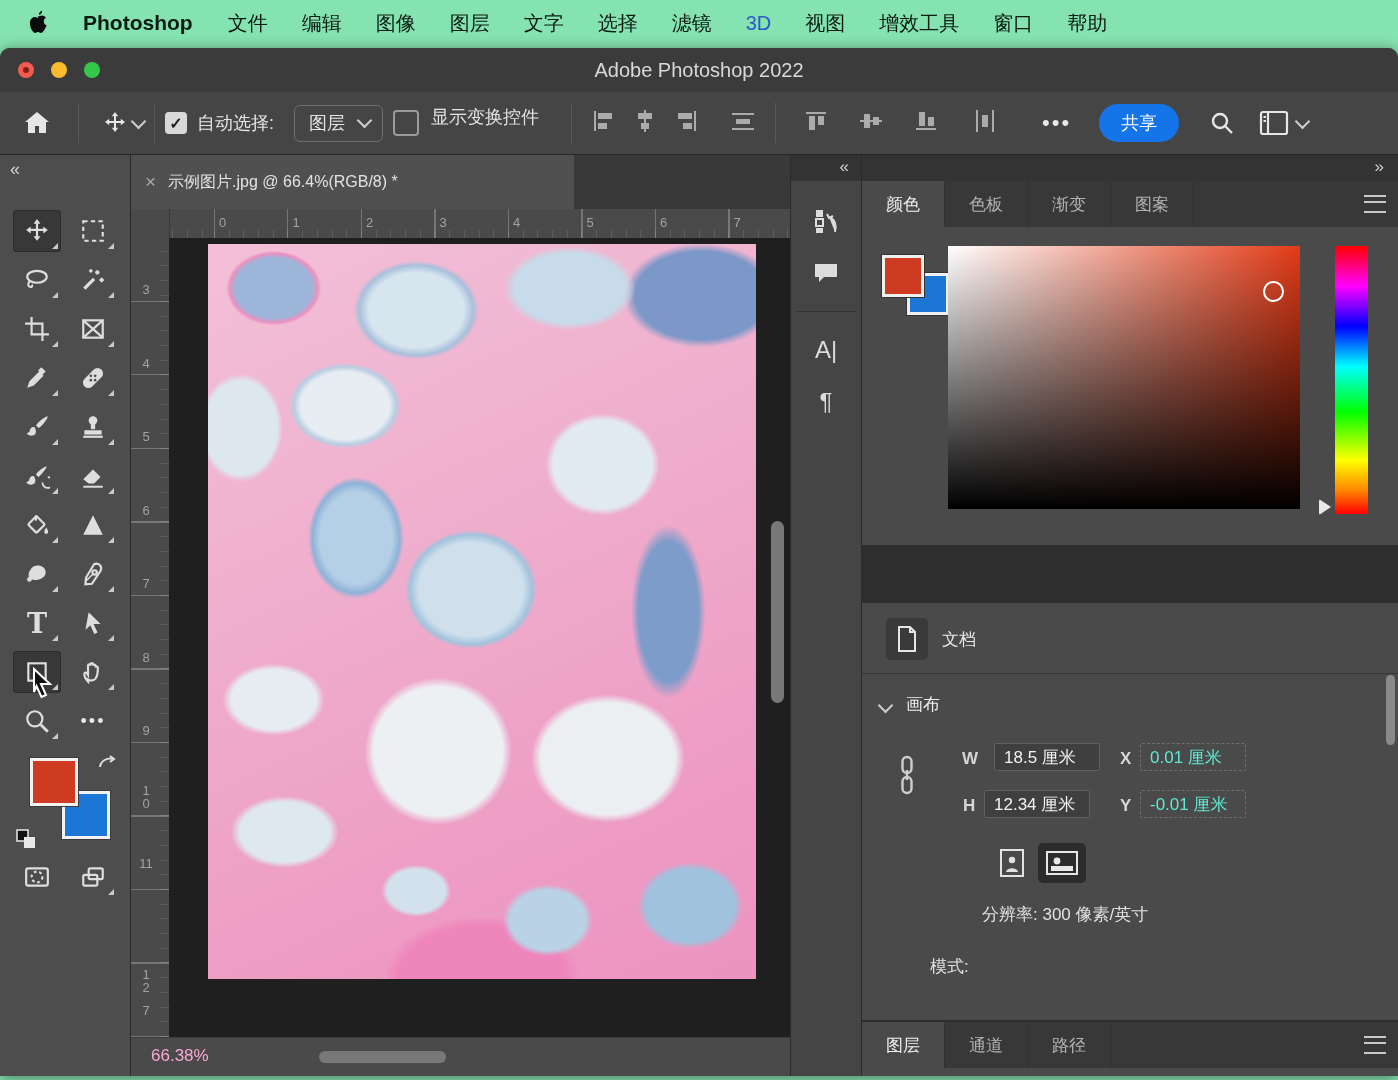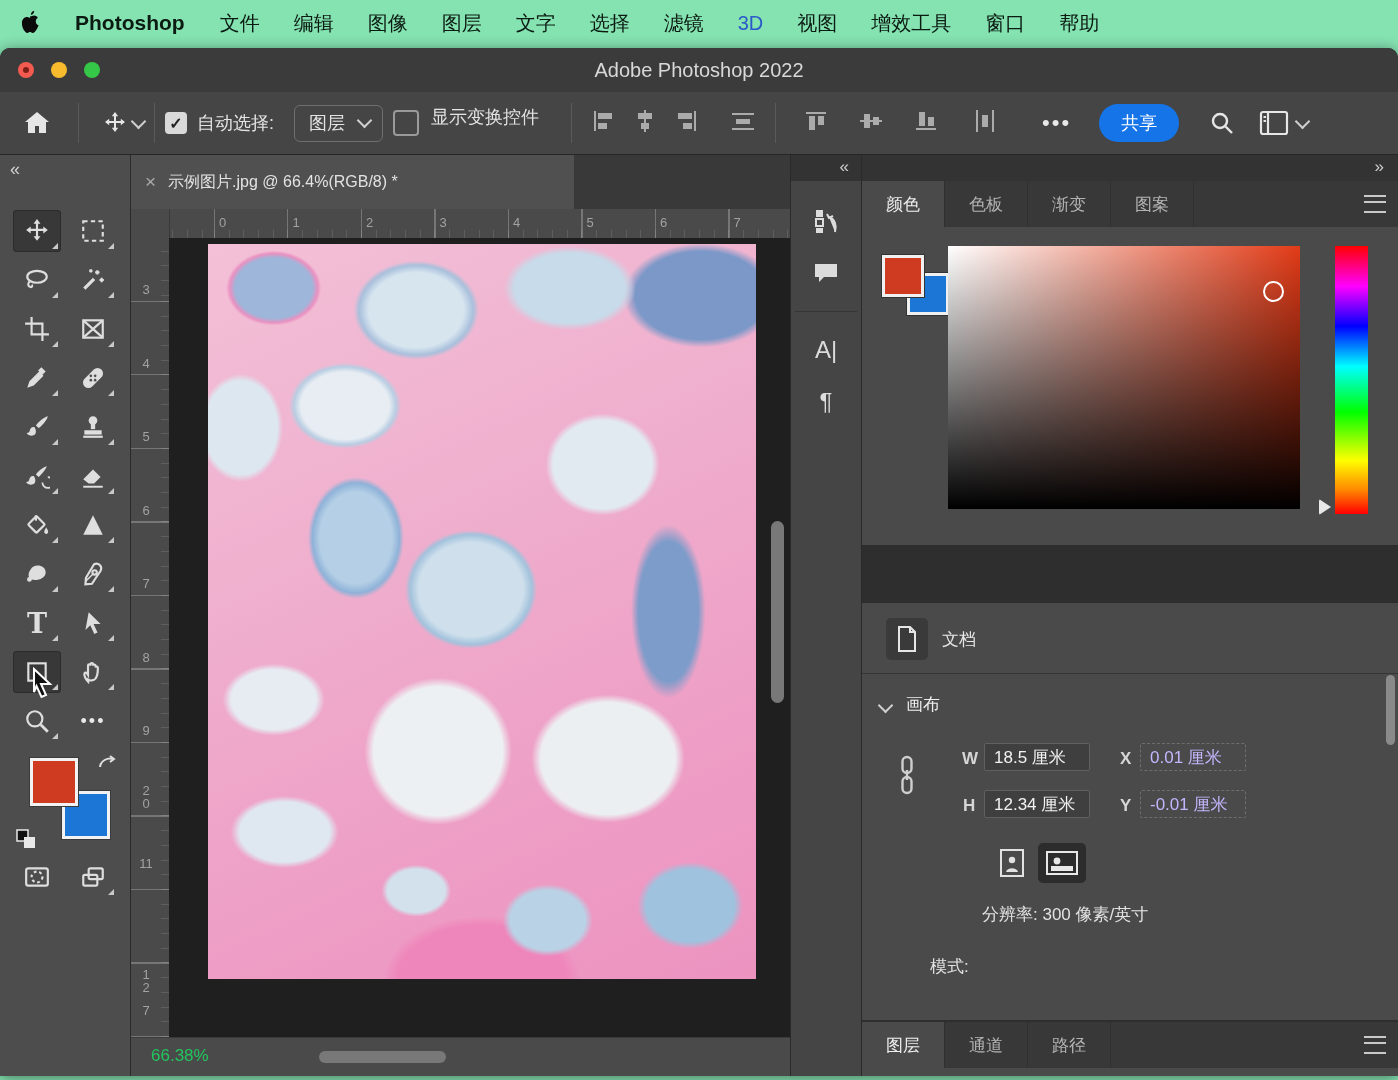--- a/index.html
+++ b/index.html
@@ -1,19 +1,19 @@
 <!DOCTYPE html>
 <html><head>
 <meta charset="utf-8">
 <style>
   html,body{margin:0;padding:0;background:#222;}
   .screen{position:relative;width:1398px;height:1080px;background:#85e2b1;overflow:hidden;
           font-family:"Liberation Sans",sans-serif;-webkit-font-smoothing:antialiased;}
   
-  .menubar{position:absolute;top:0;left:0;right:0;height:46px;display:flex;align-items:center;
+  .menubar{position:absolute;top:0;left:8px;right:0;height:46px;display:flex;align-items:center;
            padding-left:9px;color:#0b1b12;font-size:20px;}
   .menubar .apple{width:22px;height:26px;margin:0 16px 0 10px;}
   .menubar .apple svg{width:22px;height:26px;fill:#0b0b0b;}
   .menubar .app{font-weight:bold;font-size:21px;margin:0 18px;}
   .menubar .mitem{padding:0 17px;}
   
   .window{position:absolute;top:48px;left:0;width:1398px;height:1028px;background:#2f2f2f;
           border-radius:10px 10px 0 0;overflow:hidden;box-shadow:0 2px 14px rgba(0,0,0,.45);}
   .titlebar{position:absolute;top:0;left:0;right:0;height:44px;background:#3b3b3b;border-bottom:1px solid #2a2a2a;}
   .lights{position:absolute;left:18px;top:14px;display:flex;gap:17px;}
@@ -93,21 +93,21 @@
       radial-gradient(ellipse 120px 100px at 73% 70%,#eceff2 0 56%,transparent 64%),
       radial-gradient(ellipse 85px 60px at 12% 62%,#e6ecf2 0 50%,transparent 60%),
       radial-gradient(ellipse 90px 60px at 14% 80%,#dfe8f0 0 50%,transparent 60%),
       radial-gradient(ellipse 60px 45px at 38% 88%,#d3e1ed 0 48%,transparent 58%),
       radial-gradient(ellipse 75px 60px at 62% 92%,#b9d2e6 0 50%,transparent 60%),
       radial-gradient(ellipse 85px 70px at 88% 90%,#9fc2de 0 52%,transparent 62%),
       radial-gradient(ellipse 140px 90px at 50% 100%,#ef86bb 0 60%,transparent 70%),
       linear-gradient(155deg,#f3c0d7 0%,#efaecd 40%,#ee9fc6 70%,#ec93c0 100%);}
   .vscroll{position:absolute;right:6px;top:283px;width:13px;height:182px;background:#787878;border-radius:7px;}
   .statusbar{position:absolute;left:0;right:0;bottom:0;height:38px;background:#4a4a4a;border-top:1px solid #3a3a3a;}
-  .zoomtxt{position:absolute;left:20px;top:8px;color:#22c55e;font-size:17px;}
+  .zoomtxt{position:absolute;left:20px;top:8px;color:#f9a8d4;font-size:17px;}
   .hscroll{position:absolute;left:188px;top:13px;width:127px;height:12px;background:#787878;border-radius:6px;}
   
   .ministrip{position:absolute;left:790px;top:0;width:70px;bottom:0;background:#454545;border-right:2px solid #2a2a2a;border-left:1px solid #2a2a2a;}
   .strip-head{height:26px;background:#333;color:#cfcfcf;text-align:right;padding:2px 12px 0 0;font-size:17px;box-sizing:border-box;}
   .mini-ico{height:52px;display:flex;align-items:center;justify-content:center;color:#dcdcdc;}
   .mini-ico svg{width:28px;height:28px;fill:#dcdcdc;}
   .mini-div{height:1px;background:#353535;margin:12px 4px;}
   .mini-txt{font-size:24px;color:#dcdcdc;}
   
   .rightpanels{position:absolute;left:862px;right:0;top:0;bottom:0;background:#2e2e2e;color:#e0e0e0;}
@@ -138,21 +138,21 @@
   .docrow-ico svg{width:22px;height:26px;stroke:#e6e6e6;fill:none;stroke-width:2;}
   .docrow-label{position:absolute;left:80px;top:25px;color:#e8e8e8;}
   .pdivider{position:absolute;left:0;right:0;top:70px;height:1px;background:rgba(0,0,0,.28);}
   .sec-chev{position:absolute;left:18px;top:97px;width:9px;height:9px;border-right:2px solid #cfcfcf;
             border-bottom:2px solid #cfcfcf;transform:rotate(45deg);}
   .sec-label{position:absolute;left:44px;top:90px;color:#eee;}
   .linkico{position:absolute;left:36px;top:150px;}
   .flabel{position:absolute;color:#d6d6d6;font-weight:bold;}
   .ffield{position:absolute;width:106px;height:28px;background:#3f3f3f;border:1px solid #606060;border-radius:2px;
           color:#f2f2f2;line-height:28px;padding-left:9px;box-sizing:border-box;}
-  .ffield.disabled{background:transparent;border:1px dashed #6e6e6e;color:#c4b5fd;}
+  .ffield.disabled{background:transparent;border:1px dashed #6e6e6e;color:#5eead4;}
   .orientbtn{position:absolute;width:40px;height:40px;border-radius:5px;display:flex;align-items:center;justify-content:center;}
   .orientbtn.sel{background:#2c2c2c;}
   .resolution{position:absolute;left:120px;top:300px;color:#e2e2e2;}
   .modelabel{position:absolute;left:68px;top:352px;color:#e2e2e2;}
   .pscroll{position:absolute;right:3px;top:72px;width:9px;height:70px;background:#8a8a8a;border-radius:5px;}
   .layers-tabs{top:867px;height:46px;}
   .layers-body{position:absolute;top:913px;left:0;right:0;bottom:0;background:#4a4a4a;}
 </style>
 </head>
 <body>
@@ -485,21 +485,21 @@
           </div>
         <div class="corner"></div>
         <div class="vruler" id="vruler">
             <span class="num" style="top: 45px;">3</span>
             <span class="num" style="top: 118.5px;">4</span>
             <span class="num" style="top: 192px;">5</span>
             <span class="num" style="top: 265.5px;">6</span>
             <span class="num" style="top: 339px;">7</span>
             <span class="num" style="top: 412.5px;">8</span>
             <span class="num" style="top: 486px;">9</span>
-            <span class="num" style="top: 545.5px;">20</span>
+            <span class="num" style="top: 545.5px;">10</span>
             <span class="num" style="top: 619px;">11</span>
             <span class="num" style="top: 730px;">12</span>
             <span class="num" style="top: 766px;">7</span>
           </div>
         <div class="viewport">
           <div class="canvas-image"></div>
           <div class="vscroll"></div>
         </div>
         <div class="statusbar">
           <span class="zoomtxt">66.38%</span>
@@ -567,21 +567,21 @@
           <span class="sec-chev"></span>
           <span class="sec-label">画布</span>
           <span class="linkico">
             <svg width="18" height="44" viewBox="0 0 18 44" fill="none" stroke="#cfcfcf" stroke-width="2.4">
                 <rect x="4.5" y="4" width="9" height="16" rx="4.5"></rect>
                 <rect x="4.5" y="24" width="9" height="16" rx="4.5"></rect>
                 <line x1="9" y1="17" x2="9" y2="27"></line>
               </svg>
           </span>
           <span class="flabel" style="left:100px;top:146px;">W</span>
-          <span class="ffield" style="left:122px;top:140px;">18.5 厘米</span>
+          <span class="ffield" style="left:132px;top:140px;">18.5 厘米</span>
           <span class="flabel" style="left:258px;top:146px;">X</span>
           <span class="ffield disabled" style="left:278px;top:140px;">0.01 厘米</span>
           <span class="flabel" style="left:101px;top:193px;">H</span>
           <span class="ffield" style="left:122px;top:187px;">12.34 厘米</span>
           <span class="flabel" style="left:258px;top:193px;">Y</span>
           <span class="ffield disabled" style="left:278px;top:187px;">-0.01 厘米</span>
           <span class="orientbtn" style="left:130px;top:240px;">
             <svg width="26" height="30" viewBox="0 0 26 30" fill="none" stroke="#e2e2e2" stroke-width="2">
                 <rect x="2" y="2" width="22" height="26"></rect>
                 <circle cx="13" cy="12" r="3.2" fill="#e2e2e2" stroke="none"></circle>

